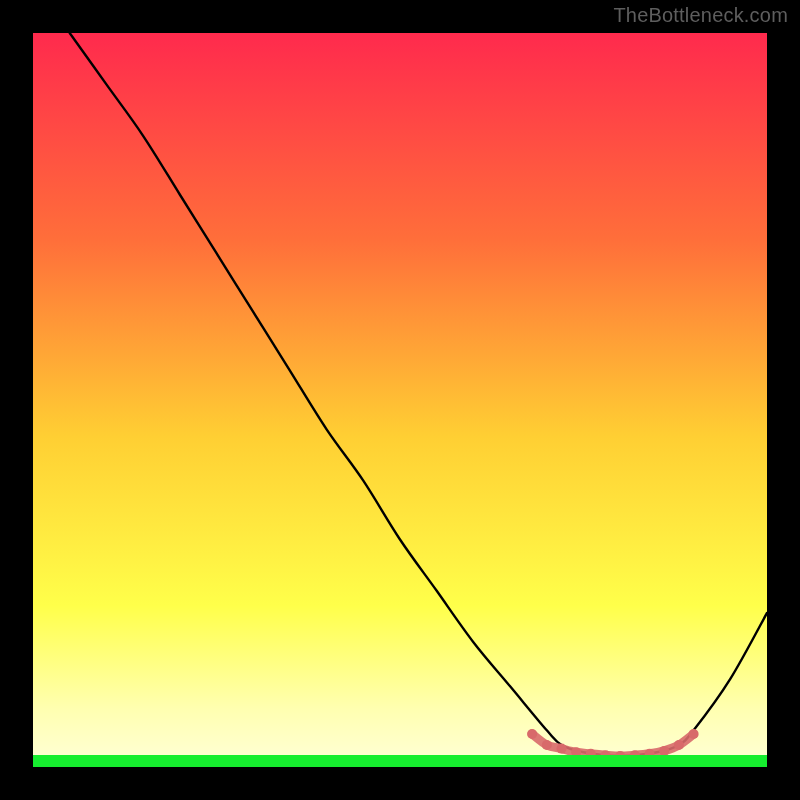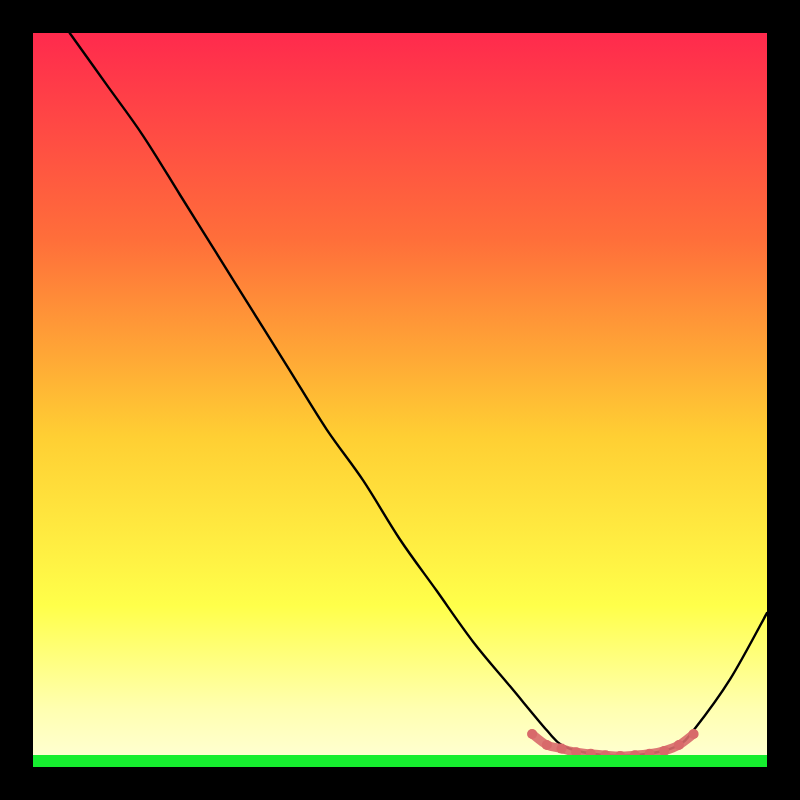--- a/index.html
+++ b/index.html
@@ -8,20 +8,21 @@
   .plot{position:absolute;left:33px;top:33px;width:734px;height:734px}
   .grad{position:absolute;inset:0}
   .grad svg{display:block}
   .curves{position:absolute;inset:0}
   .greenbar{position:absolute;left:0;right:0;bottom:0;height:12px;background:#16ee2f}
 </style>
 </head>
 <body>
 
 <div class="stage">
+  <div class="watermark">TheBottleneck.com</div>
 
   <div class="plot">
     <div class="grad">
       <svg width="734" height="734" viewBox="0 0 734 734" preserveAspectRatio="none">
         <defs>
           <linearGradient id="g" x1="0" y1="0" x2="0" y2="1">
             <stop offset="0%" stop-color="#ff2a4d"></stop>
             <stop offset="28%" stop-color="#ff6e3a"></stop>
             <stop offset="55%" stop-color="#ffcf33"></stop>
             <stop offset="78%" stop-color="#ffff4a"></stop>

